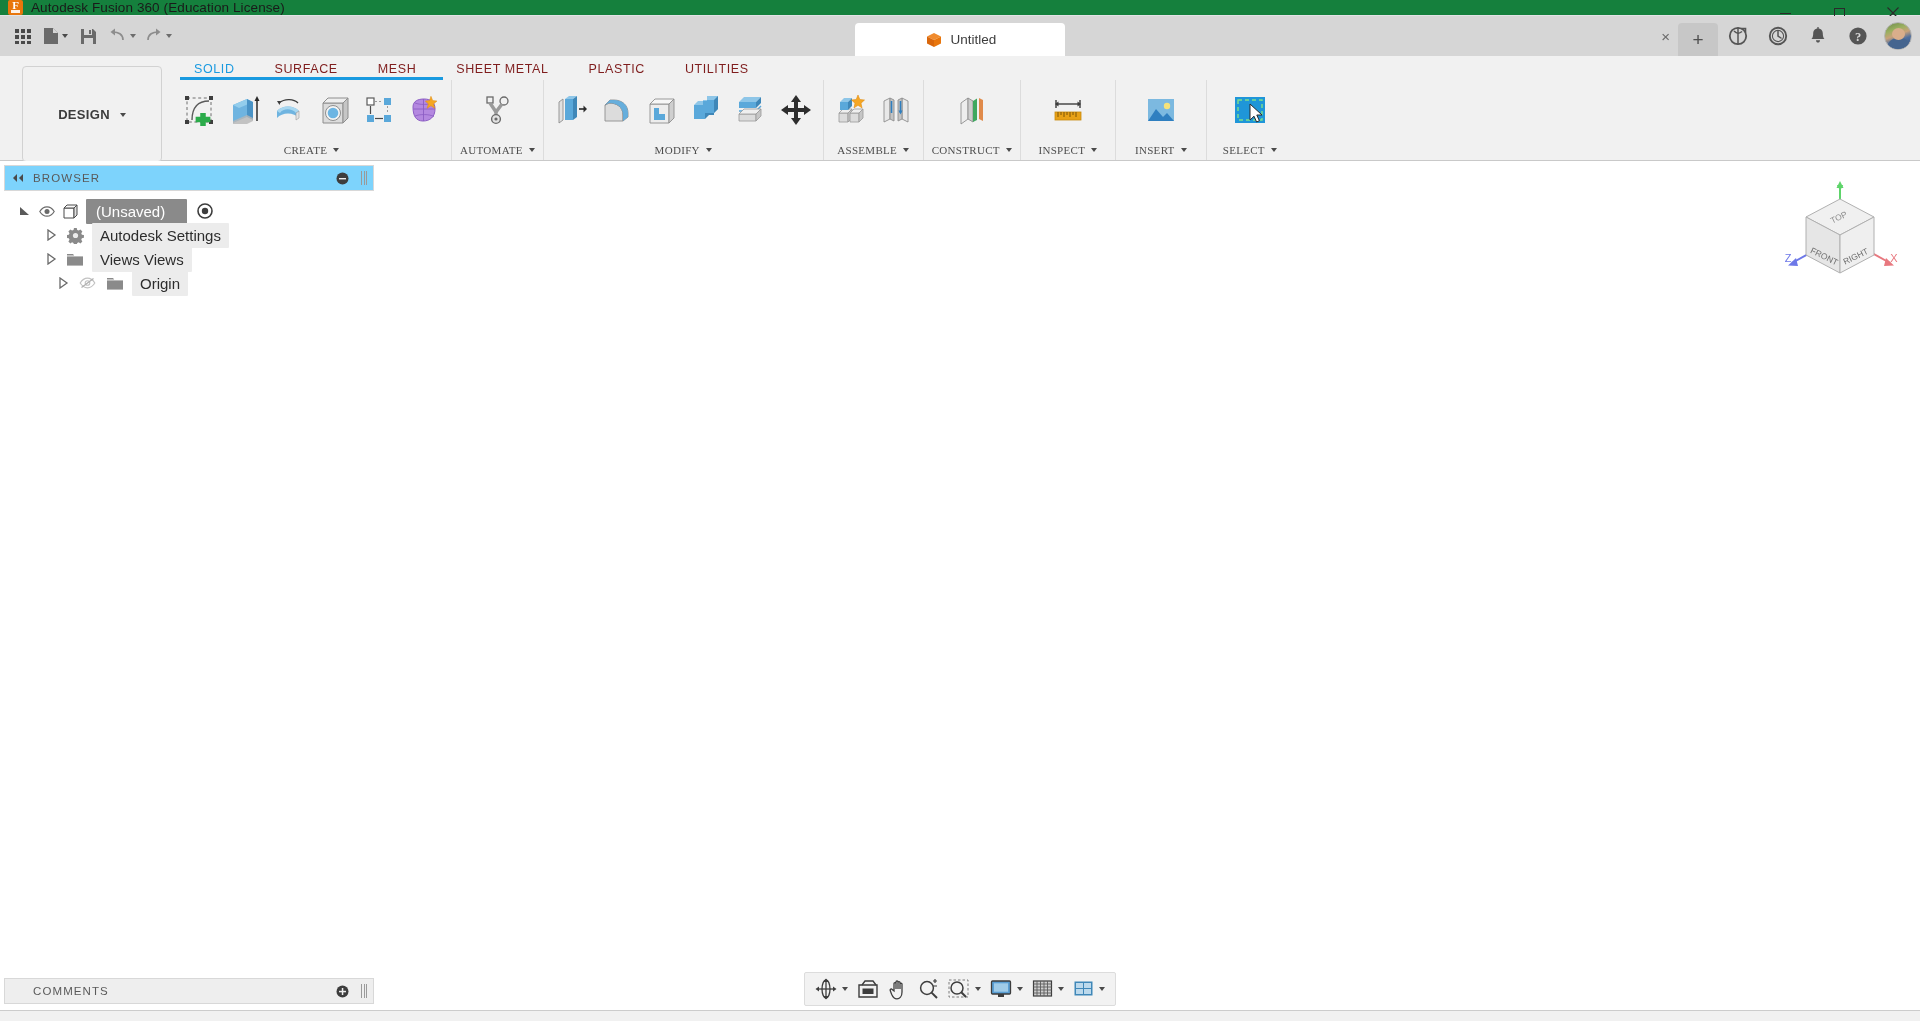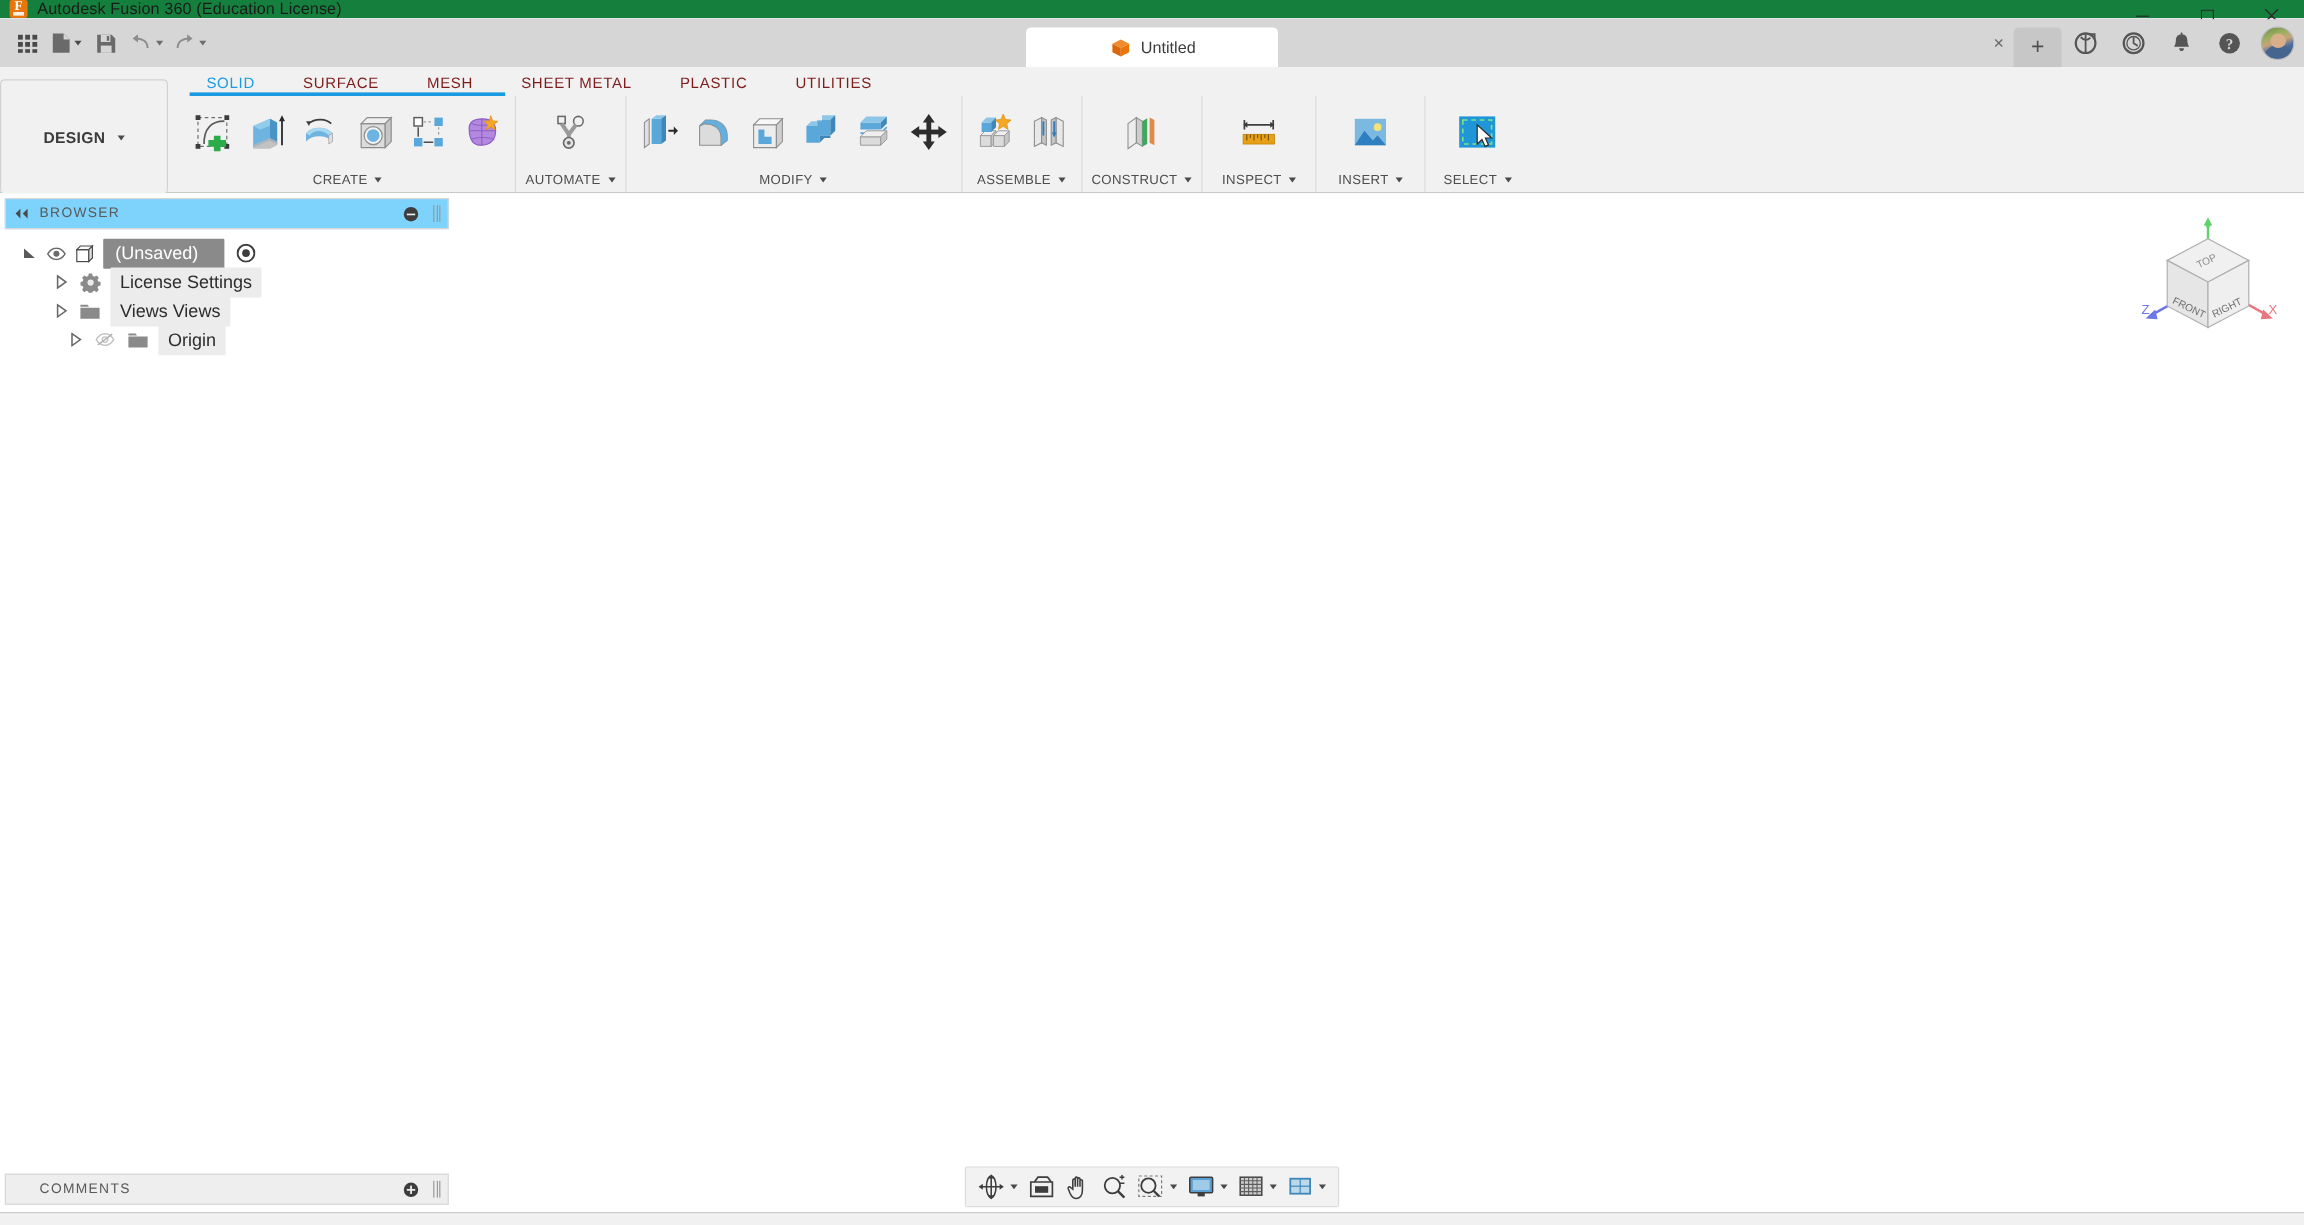--- a/index.html
+++ b/index.html
@@ -88,35 +88,35 @@
   .avatar::before{
     content:"";position:absolute;left:2px;bottom:0;width:24px;height:11px;border-radius:10px 10px 0 0;
     background:#45658f;
   }
 
   
   .ribbon{
     height:105px;background:#f1f1f1;border-bottom:1px solid #c9c9c9;display:flex;position:relative;
   }
   .ws-box{
-    width:140px;height:96px;margin:10px 10px 0 0;border:1px solid #d2d2d2;border-radius:4px;
+    width:140px;height:96px;margin:10px 10px 0 22px;border:1px solid #d2d2d2;border-radius:4px;
     display:flex;align-items:center;justify-content:center;gap:7px;background:#f1f1f1;
     flex:0 0 auto;
   }
   .ws-label{font-size:13px;color:#3c3c3c;font-weight:bold;letter-spacing:.3px;}
 
   .ribbon-main{flex:1;display:flex;flex-direction:column;min-width:0;}
   .tabrow{height:24px;display:flex;align-items:flex-end;padding-left:2px;}
   .rtab{
     padding:0 20px;font-size:12.5px;color:#7f1d1d;letter-spacing:.6px;
     position:relative;height:22px;display:flex;align-items:center;white-space:nowrap;
   }
   .rtab.active{color:#1a9ae0;}
   .panels{flex:1;display:flex;align-items:stretch;}
-  .panel{display:flex;flex-direction:column;border-right:1px solid #dcdcdc;position:relative;}
+  .panel{display:flex;flex-direction:column;border-right:1px solid #dcdcdc;position:relative;font-family:Liberation Serif, serif;}
   .panel:last-child{border-right:none;}
   .panel-icons{flex:1;display:flex;align-items:center;justify-content:center;padding:0 6px;gap:3px;}
   .panel-label{
     height:20px;display:flex;align-items:center;justify-content:center;gap:3px;
     font-size:11px;color:#4d4d4d;letter-spacing:.3px;white-space:nowrap;padding:0 8px;
   }
   .panel.active-tabline::before{
     content:"";position:absolute;left:8px;right:8px;top:-3px;height:3px;background:#1a9ae0;
   }
   .tool{
@@ -655,21 +655,21 @@
           <svg width="11" height="12" viewBox="0 0 11 12">
               <path d="M2 1 L9 6 L2 11 z" fill="none" stroke="#6a6a6a" stroke-width="1.3"></path>
             </svg>
         </span>
         <span class="ticon" style="width:22px;">
           <svg width="17" height="17" viewBox="0 0 17 17">
             <path d="M7 0.6 h3 l.5 2.2 1.6 .7 1.9-1.2 2.1 2.1 -1.2 1.9 .7 1.6 2.2 .5 v3 l-2.2 .5 -.7 1.6 1.2 1.9 -2.1 2.1 -1.9-1.2 -1.6 .7 -.5 2.2 h-3 l-.5-2.2 -1.6-.7 -1.9 1.2 -2.1-2.1 1.2-1.9 -.7-1.6 -2.2-.5 v-3 l2.2-.5 .7-1.6 -1.2-1.9 2.1-2.1 1.9 1.2 1.6-.7 z" fill="#8a8a8a" transform="scale(0.92) translate(0.6,0.4)"></path>
             <circle cx="8.5" cy="8.5" r="2.6" fill="#ececec"></circle>
           </svg>
         </span>
-        <span class="lbl">License Settings</span>
+        <span class="lbl">Autodesk Settings</span>
       </div>
 
       <div class="trow" style="padding-left:44px;">
         <span class="twist">
           <svg width="11" height="12" viewBox="0 0 11 12">
               <path d="M2 1 L9 6 L2 11 z" fill="none" stroke="#6a6a6a" stroke-width="1.3"></path>
             </svg>
         </span>
         <span class="ticon" style="width:22px;">
           <svg width="18" height="15" viewBox="0 0 18 15">

